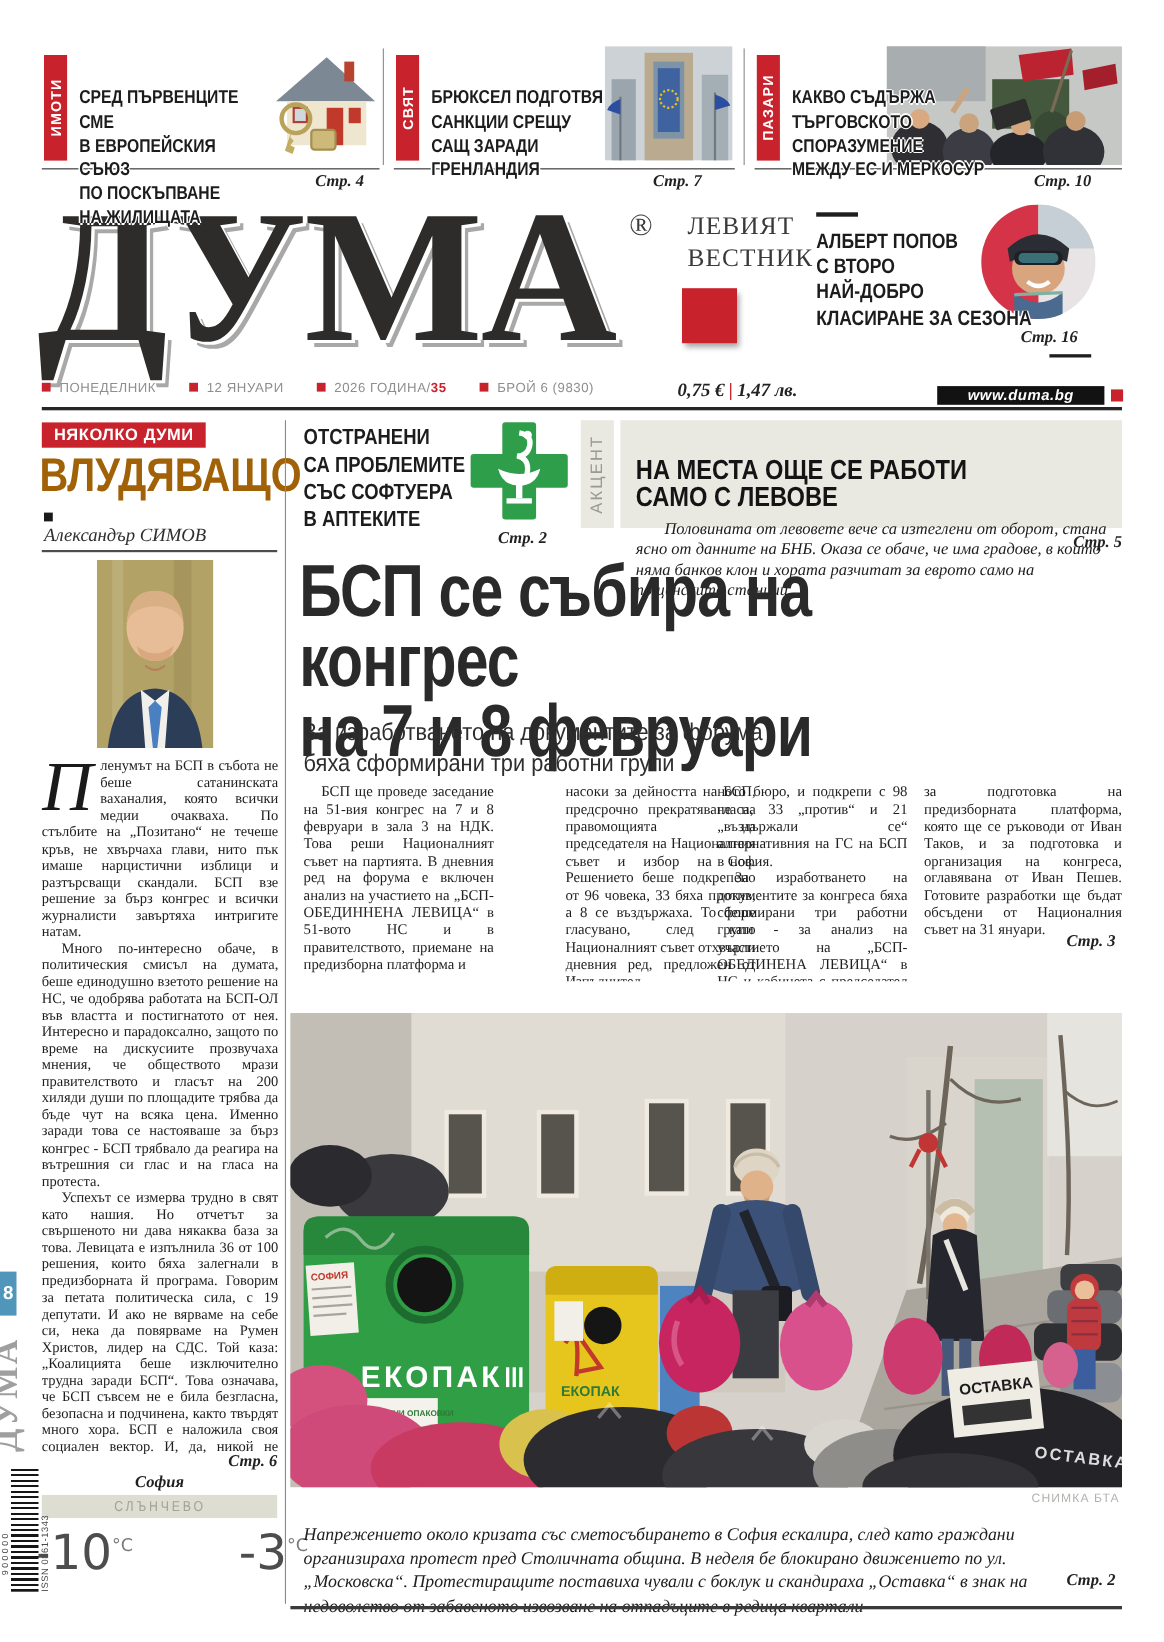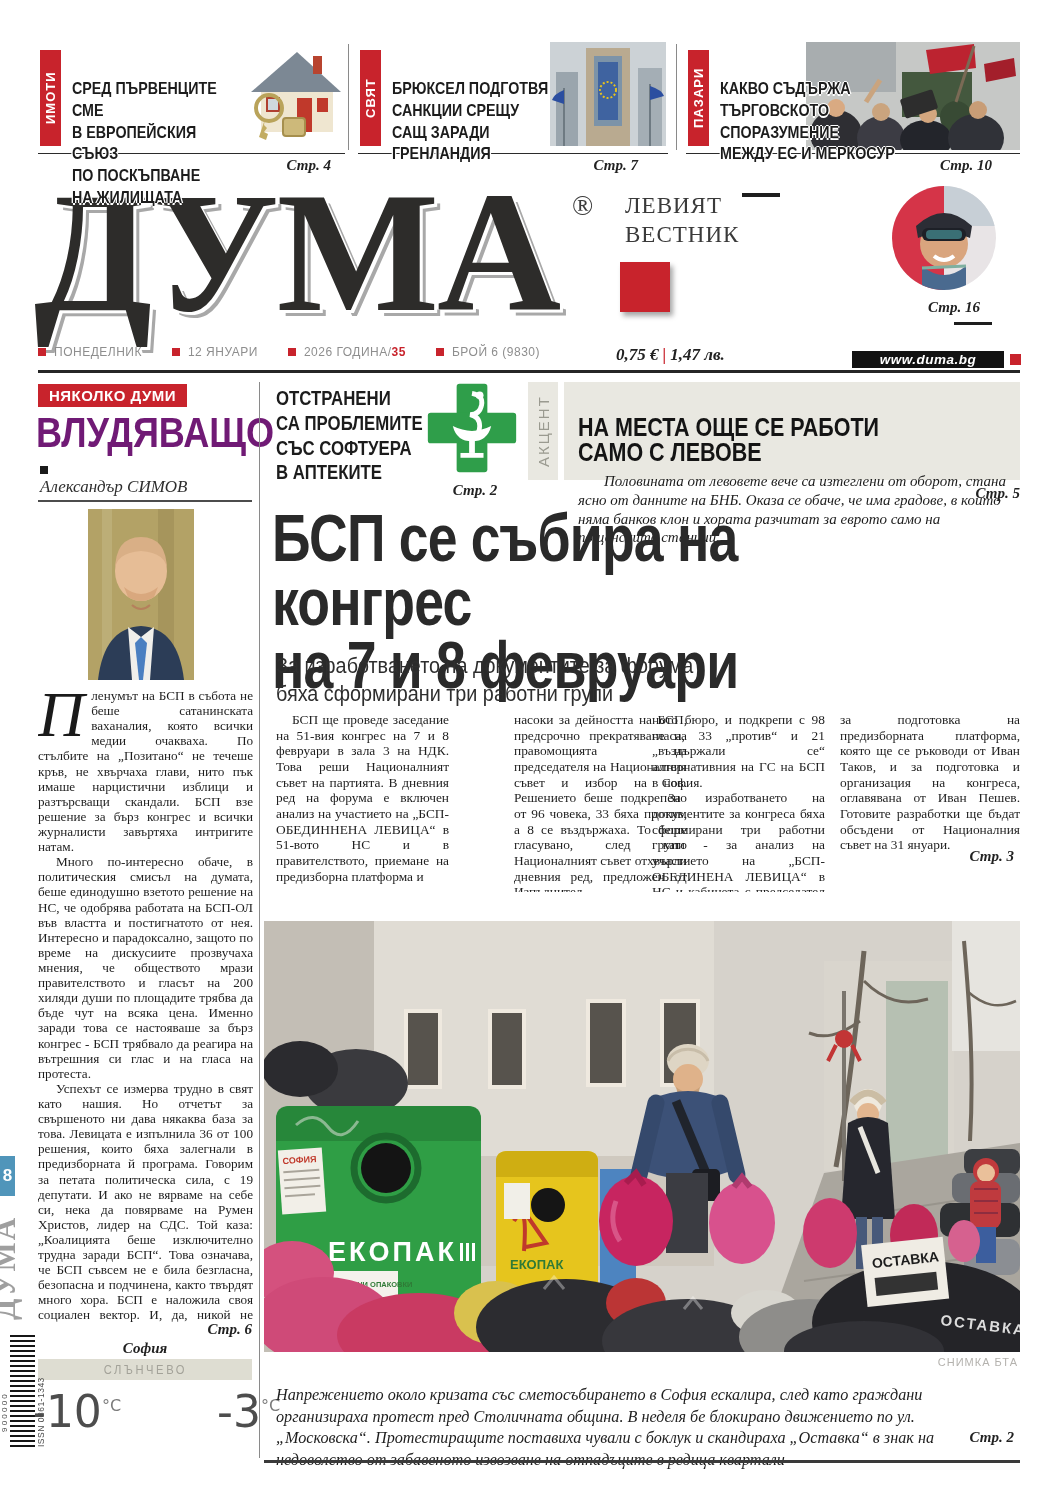--- a/index.html
+++ b/index.html
@@ -47,21 +47,21 @@
             letter-spacing:.5px; }
   .webredsq { position:absolute; left:1010px; top:354px; width:11px; height:11px; background:#c8232c; }
   .dateline { position:absolute; left:38px; top:345px; display:flex; gap:30px; font-size:12px; color:#8e8e8e; letter-spacing:.5px; }
   .dateline .sq { width:8px; height:8px; background:#c8232c; display:inline-block; margin-right:8px; }
   .dateline .red { color:#c8232c; font-weight:bold; }
   .rule-main { position:absolute; left:38px; top:370px; width:982px; height:2.5px; background:#262626; }
 
   
   .badge { position:absolute; left:38px; top:384px; background:#c8232c; color:#fff; font-weight:bold;
            font-size:15px; letter-spacing:.5px; padding:3px 11px; }
-  .op-title { position:absolute; left:36px; top:408px; font-weight:bold; font-size:43px; color:#701a75; }
+  .op-title { position:absolute; left:36px; top:408px; font-weight:bold; font-size:43px; color:#a16207; }
   .op-bullet { position:absolute; left:40px; top:466px; width:8px; height:8px; background:#1a1a1a; }
   .op-author { position:absolute; left:40px; top:477px; font-family:"Liberation Serif",serif; font-style:italic;
                font-size:17px; color:#2e2e2e; }
   .op-rule { position:absolute; left:38px; top:500px; width:214px; height:2px; background:#4c4c4c; }
   .portrait { position:absolute; left:88px; top:509px; width:106px; height:171px; }
   .op-body { position:absolute; left:38px; top:688px; width:215px; height:634px; overflow:hidden;
              font-family:"Liberation Serif",serif; font-size:13.2px; line-height:1.145; text-align:justify; color:#1e1e1e; }
   .op-body p + p { text-indent:18px; }
   .dropcap { float:left; font-family:"Liberation Serif",serif; font-style:italic; font-size:64px; line-height:48px;
              margin:3px 7px 0 0; color:#1a1a1a; }
@@ -195,20 +195,24 @@
   </div>
   <div class="t-page pageref" style="left:686px;width:334px;padding-right:28px;">Стр. 10</div>
 
   <div class="logo">ДУМА</div>
   <div class="regmark">®</div>
   <div class="tagline pre">ЛЕВИЯТ
 ВЕСТНИК</div>
   <div class="redsq"></div>
 
   <div class="sports-dash"></div>
+  <div class="sports-head"><span class="cond pre">АЛБЕРТ ПОПОВ
+С ВТОРО
+НАЙ-ДОБРО
+КЛАСИРАНЕ ЗА СЕЗОНА</span></div>
   <svg class="skier" viewBox="0 0 104 104">
     <defs>
         <clipPath id="cp-skier">
           <circle cx="52" cy="52" r="52"></circle>
         </clipPath>
       </defs>
     <g clip-path="url(#cp-skier)">
       <rect width="104" height="104" fill="#e8e4e6"></rect>
       <rect x="0" y="0" width="52" height="104" fill="#d53448"></rect>
       <path d="M52,0 h52 v40 h-52 z" fill="#c7cfd6"></path>

